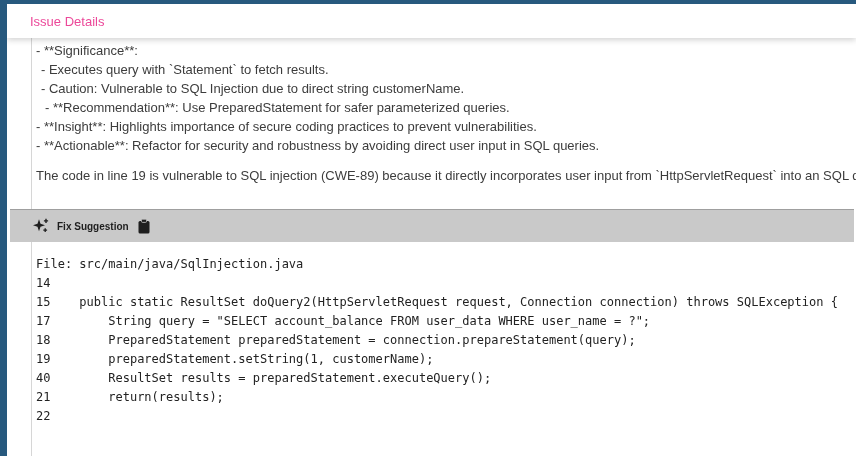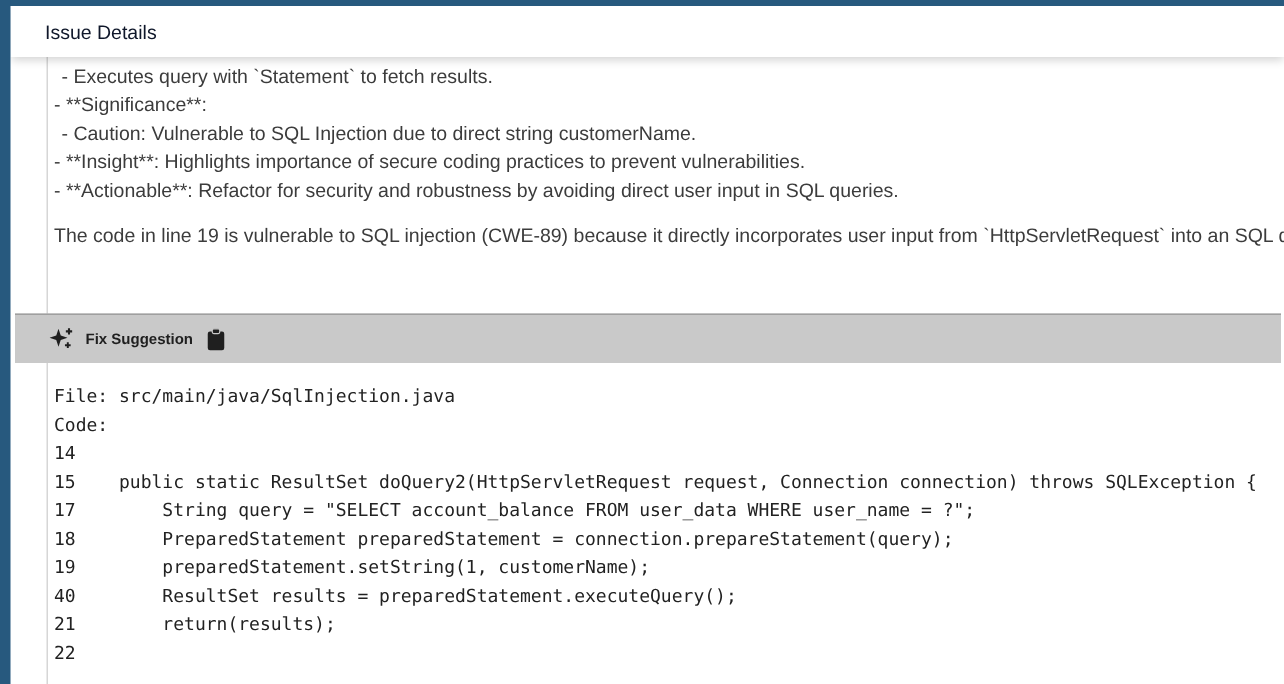--- a/index.html
+++ b/index.html
@@ -10,21 +10,21 @@
 
   
   .edge-top  { position:absolute; top:0; left:0; width:856px; height:4px;  background:#27597e; z-index:6; }
   .edge-left { position:absolute; top:0; left:0; width:7px;  height:456px; background:#27597e; z-index:6; }
 
   
   .tabbar { position:absolute; top:4px; left:7px; right:0; height:34px; background:#fff;
             display:flex; align-items:stretch; padding-left:23px;
             box-shadow:0 2px 6px rgba(0,0,0,0.18); z-index:4; }
   .tab { display:flex; align-items:center; font-size:13px; cursor:pointer; box-sizing:border-box; }
-  .tab-plain  { color:#0f172a; padding:0 12px 0 0;text-align:center; }
+  .tab-plain  { color:#ec4899; padding:0 12px 0 0;text-align:center; }
   .tab-active { color:#6f2fa0; font-weight:bold; padding:0 20px; margin-left:10px;
                 border-bottom:2px solid #4b2a77; }
 
   
   .vrule { position:absolute; left:31px; top:38px; bottom:0; width:1px; background:#d6d6d6; z-index:1; }
 
   
   .md { position:absolute; top:41px; left:36px; right:0; z-index:2;
         font-size:13px; line-height:19px; color:#3c3c3c; overflow:hidden; }
   .md-line { white-space:nowrap; overflow:hidden; }
@@ -55,23 +55,24 @@
 
   <div class="edge-top"></div>
 
   <div class="tabbar">
     <div class="tab tab-plain">Issue Details</div>
   </div>
 
   <div class="vrule"></div>
 
   <div class="md">
+    <div class="md-line ind0">- **Significance**:</div>
     <div class="md-line ind1">- Executes query with `Statement` to fetch results.</div>
-    <div class="md-line ind0">- **Significance**:</div>
     <div class="md-line ind1">- Caution: Vulnerable to SQL Injection due to direct string customerName.</div>
+    <div class="md-line ind2">- **Recommendation**: Use PreparedStatement for safer parameterized queries.</div>
     <div class="md-line ind0">- **Insight**: Highlights importance of secure coding practices to prevent vulnerabilities.</div>
     <div class="md-line ind0">- **Actionable**: Refactor for security and robustness by avoiding direct user input in SQL queries.</div>
     <p class="summary">The code in line 19 is vulnerable to SQL injection (CWE-89) because it directly incorporates user input from `HttpServletRequest` into an SQL query w</p>
   </div>
 
   <div class="fixbar">
     <span class="icon">
       <svg width="16" height="16" viewBox="0 0 16 16">
         <path fill="#1f1f1f" d="M6 1.2 L7.5 5.7 L12 7.2 L7.5 8.7 L6 13.2 L4.5 8.7 L0 7.2 L4.5 5.7 Z"></path>
         <path fill="none" stroke="#1f1f1f" stroke-width="1.4" d="M13 0.8 V5 M10.9 2.9 H15.1"></path>
@@ -82,21 +83,20 @@
     <span class="icon clip-btn">
       <svg width="12" height="15" viewBox="0 0 12 15">
         <rect x="0.5" y="2" width="11" height="12.5" rx="1.5" fill="#1f1f1f"></rect>
         <rect x="3.5" y="0.2" width="5" height="3.2" rx="1" fill="#1f1f1f" stroke="#c9c9c9" stroke-width="0.8"></rect>
       </svg>
     </span>
   </div>
 
   <div class="code">
     <div class="code-line">File: src/main/java/SqlInjection.java</div>
-    <div class="code-line">Code:</div>
     <div class="code-line">14</div>
     <div class="code-line">15    public static ResultSet doQuery2(HttpServletRequest request, Connection connection) throws SQLException {</div>
     <div class="code-line">17        String query = "SELECT account_balance FROM user_data WHERE user_name = ?";</div>
     <div class="code-line">18        PreparedStatement preparedStatement = connection.prepareStatement(query);</div>
     <div class="code-line">19        preparedStatement.setString(1, customerName);</div>
     <div class="code-line">40        ResultSet results = preparedStatement.executeQuery();</div>
     <div class="code-line">21        return(results);</div>
     <div class="code-line">22</div>
   </div>
 

